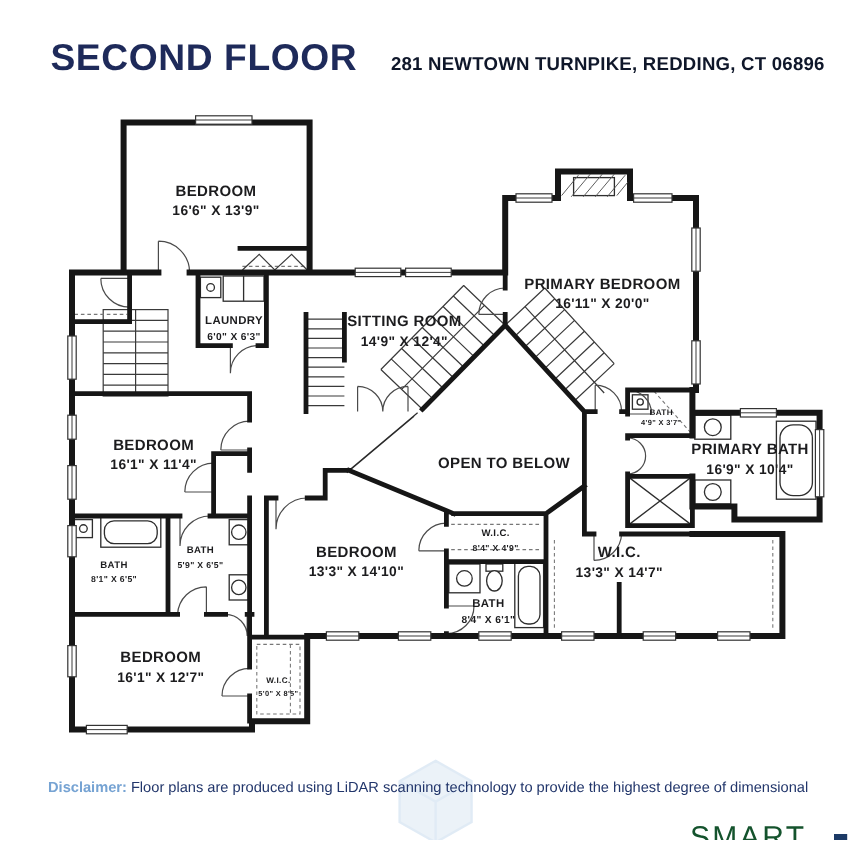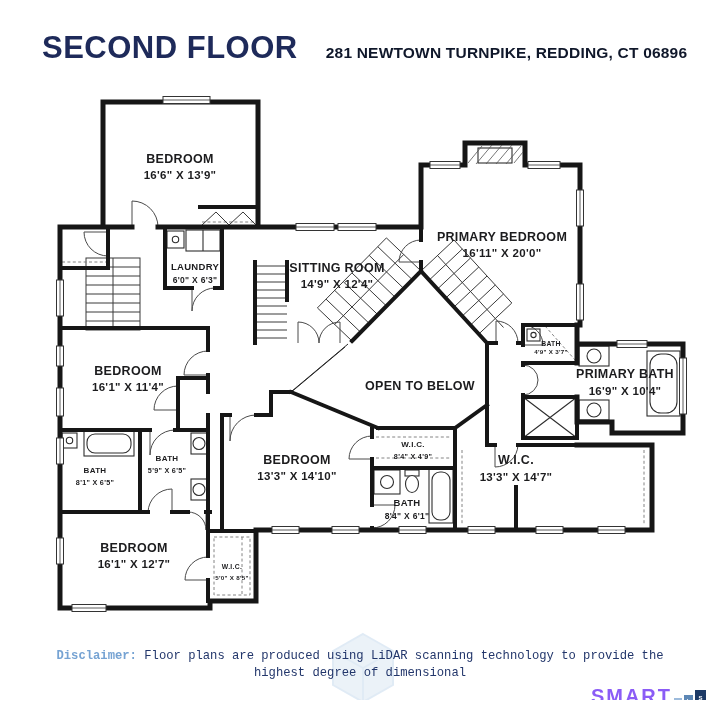--- a/index.html
+++ b/index.html
@@ -7,25 +7,25 @@
         font-family:"Liberation Sans",sans-serif;}
   .hdr{position:absolute;left:42px;top:30px;width:660px;display:flex;align-items:baseline;gap:28px;}
   .hdr .title{font-size:31px;font-weight:800;letter-spacing:.5px;color:#1e2a5a;white-space:nowrap;}
   .hdr .addr{font-size:15.5px;font-weight:700;letter-spacing:.2px;color:#0f172a;white-space:nowrap;}
   svg.plan{position:absolute;left:0;top:0;}
   .lblN{font-weight:700;fill:#1c1c1e;letter-spacing:.3px;text-anchor:middle;}
   .lg{font-size:12.5px;} .lgd{font-size:11.5px;}
   .md{font-size:9.5px;} .mdd{font-size:8.5px;}
   .sm{font-size:8px;}  .smd{font-size:7.2px;}
   .xs{font-size:6.8px;} .xsd{font-size:6.2px;}
-  .ftr{position:absolute;left:40px;top:648px;width:640px;text-align:center;
-       font-size:12.2px;line-height:17px;font-weight:500;color:#22366b;font-family:Liberation Mono, monospace;}
+  .ftr{position:absolute;left:40px;top:648px;width:640px;
+       font-size:12.2px;line-height:17px;font-weight:500;color:#22366b;}
   .ftr .dlabel{color:#76a3d3;font-weight:700;}
   .wm{position:absolute;right:14px;top:686px;display:flex;align-items:flex-end;gap:2px;}
-  .wm .brand{font-size:20px;font-weight:700;letter-spacing:2px;color:#8b5cf6;line-height:1;}
+  .wm .brand{font-size:25px;font-weight:400;letter-spacing:2px;color:#14532d;line-height:1;}
   .wm .blk{display:flex;align-items:center;justify-content:center;color:#fff;
            font-size:6px;font-weight:700;}
   .wm .b0{width:8px;height:8px;background:#9dbbdc;}
   .wm .b1{width:9px;height:11px;background:#5d87b5;}
   .wm .b2{width:11px;height:16px;background:#1c3a66;}
   .cube{position:absolute;left:326px;top:630px;opacity:.55;}
 </style>
 </head>
 <body>
 

